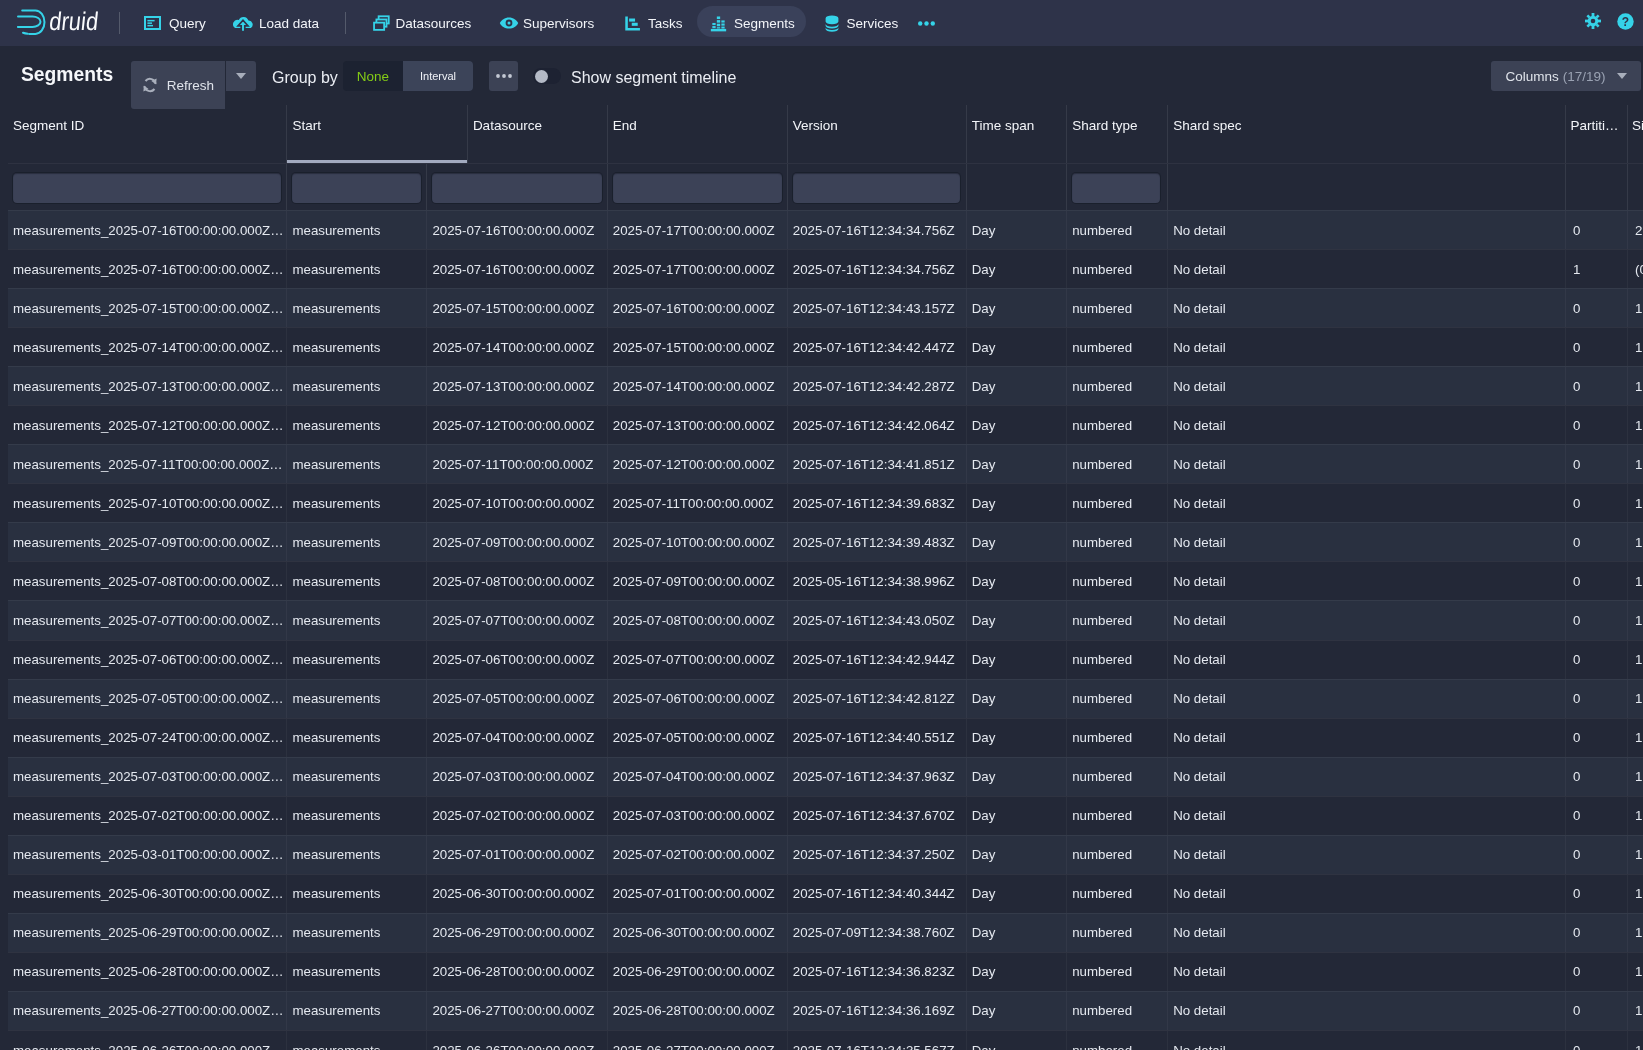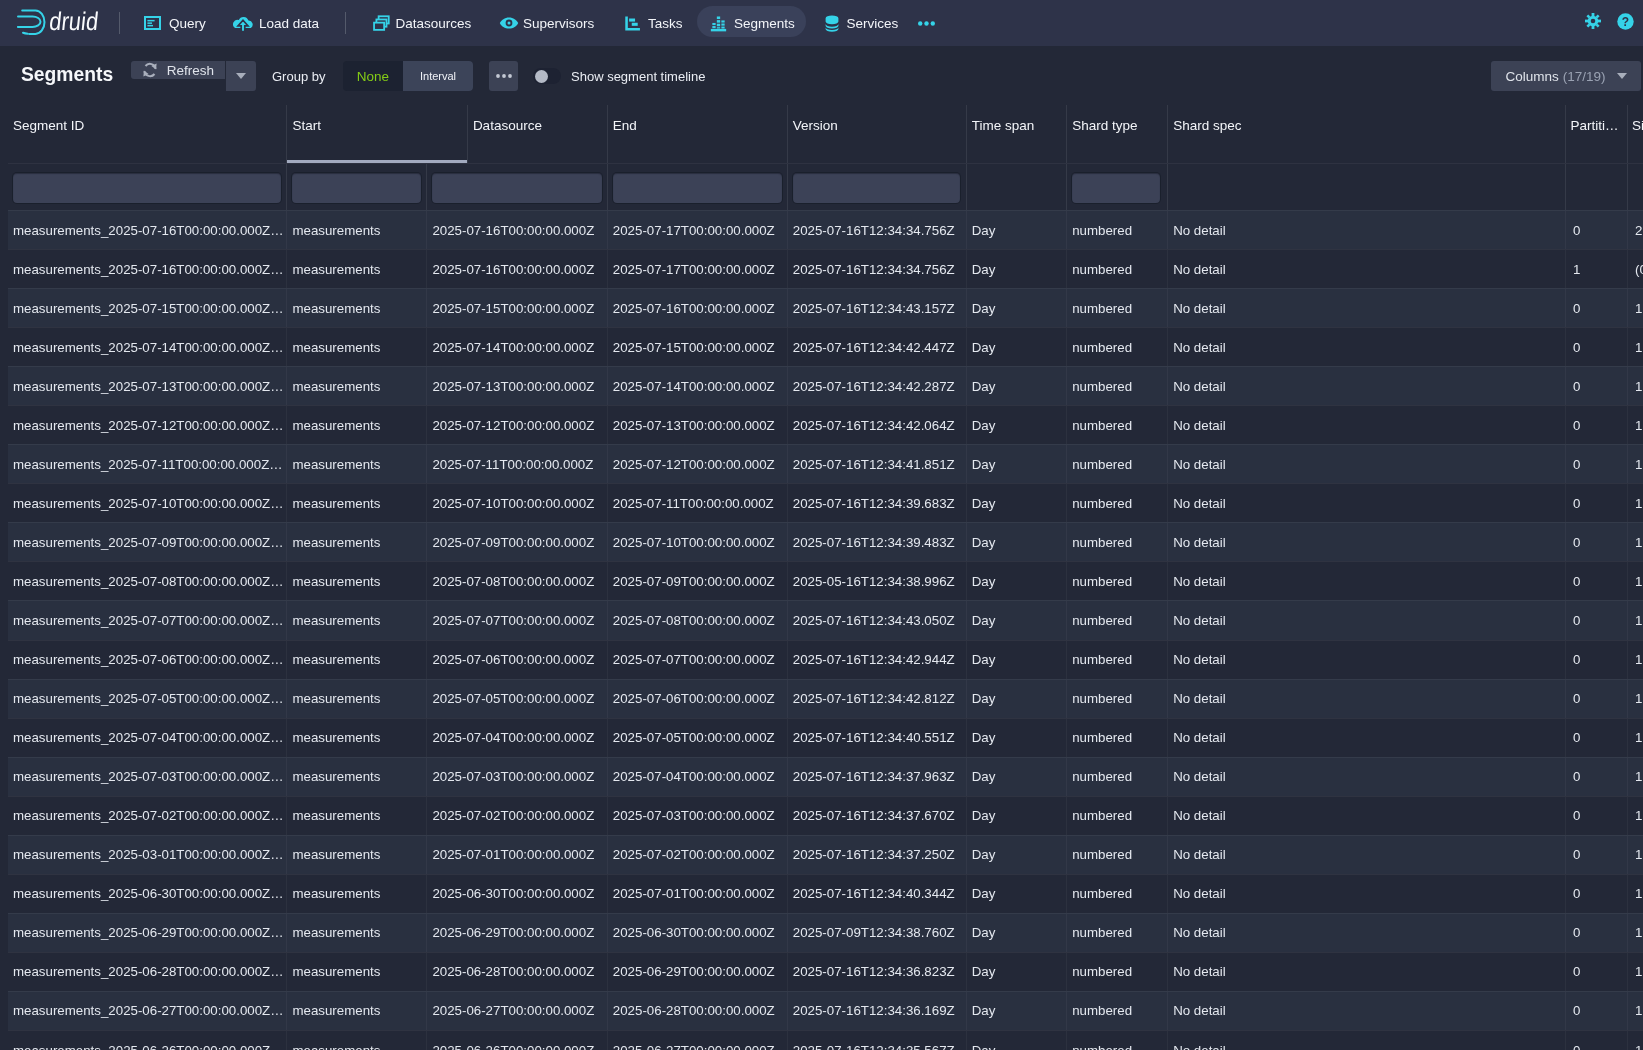--- a/index.html
+++ b/index.html
@@ -19,24 +19,24 @@
 .nav-pill { position:absolute; left:697px; top:6px; width:109px; height:31px;
   background:#3a415a; border-radius:16px; }
 .nav-right { position:absolute; top:13px; display:flex; }
 
 
 .toolbar { position:relative; width:100%; height:59px; }
 .vtitle { position:absolute; left:21px; top:18px; font-size:19.3px; font-weight:700;
   color:#f5f7fa; letter-spacing:0; }
 .btn { position:absolute; background:#3c4255; border-radius:3px; display:flex;
   align-items:center; justify-content:center; color:#dfe3ea; font-size:13.5px; }
-.btn-refresh { left:131px; top:15px; width:94px; height:18px; border-radius:3px 0 0 3px; }
+.btn-refresh { left:131px; top:15px; width:94px; height:48px; border-radius:3px 0 0 3px; }
 .btn-refresh .ic { margin-right:9px; display:flex; }
 .btn-caret { left:226px; top:15px; width:30px; height:30px; border-radius:0 3px 3px 0; }
-.lbl { position:absolute; color:#eaedf3; font-size:13px; }
+.lbl { position:absolute; color:#eaedf3; font-size:16px; }
 .seg { position:absolute; left:343px; top:15px; width:130px; height:30px;
   background:#1c2231; border-radius:4px; }
 .seg .opt-a { position:absolute; left:0; top:0; width:60px; height:30px; display:flex;
   align-items:center; justify-content:center; color:#84cc16; font-size:13.5px; }
 .seg .opt-b { position:absolute; left:60px; top:0; width:70px; height:30px; display:flex;
   align-items:center; justify-content:center; color:#f0f2f7; font-size:11px;
   background:#3c4459; border-radius:0 4px 4px 0; }
 .btn-more { left:489px; top:15px; width:29px; height:30px; }
 .switch { position:absolute; left:533px; top:22px; width:28px; height:16px;
   background:#1d2232; border-radius:8px; }
@@ -419,21 +419,21 @@
 <div class="td c3">2025-07-05T00:00:00.000Z</div>
 <div class="td c4">2025-07-06T00:00:00.000Z</div>
 <div class="td c5">2025-07-16T12:34:42.812Z</div>
 <div class="td c6">Day</div>
 <div class="td c7">numbered</div>
 <div class="td c8">No detail</div>
 <div class="td c9">0</div>
 <div class="td c10" style="padding-left:7px;">1.2 MB</div>
 </div>
 <div class="tr even">
-<div class="td c1">measurements_2025-07-04T00:00:00.000Z…</div>
+<div class="td c1">measurements_2025-07-24T00:00:00.000Z…</div>
 <div class="td c2">measurements</div>
 <div class="td c3">2025-07-04T00:00:00.000Z</div>
 <div class="td c4">2025-07-05T00:00:00.000Z</div>
 <div class="td c5">2025-07-16T12:34:40.551Z</div>
 <div class="td c6">Day</div>
 <div class="td c7">numbered</div>
 <div class="td c8">No detail</div>
 <div class="td c9">0</div>
 <div class="td c10" style="padding-left:7px;">1.2 MB</div>
 </div>

